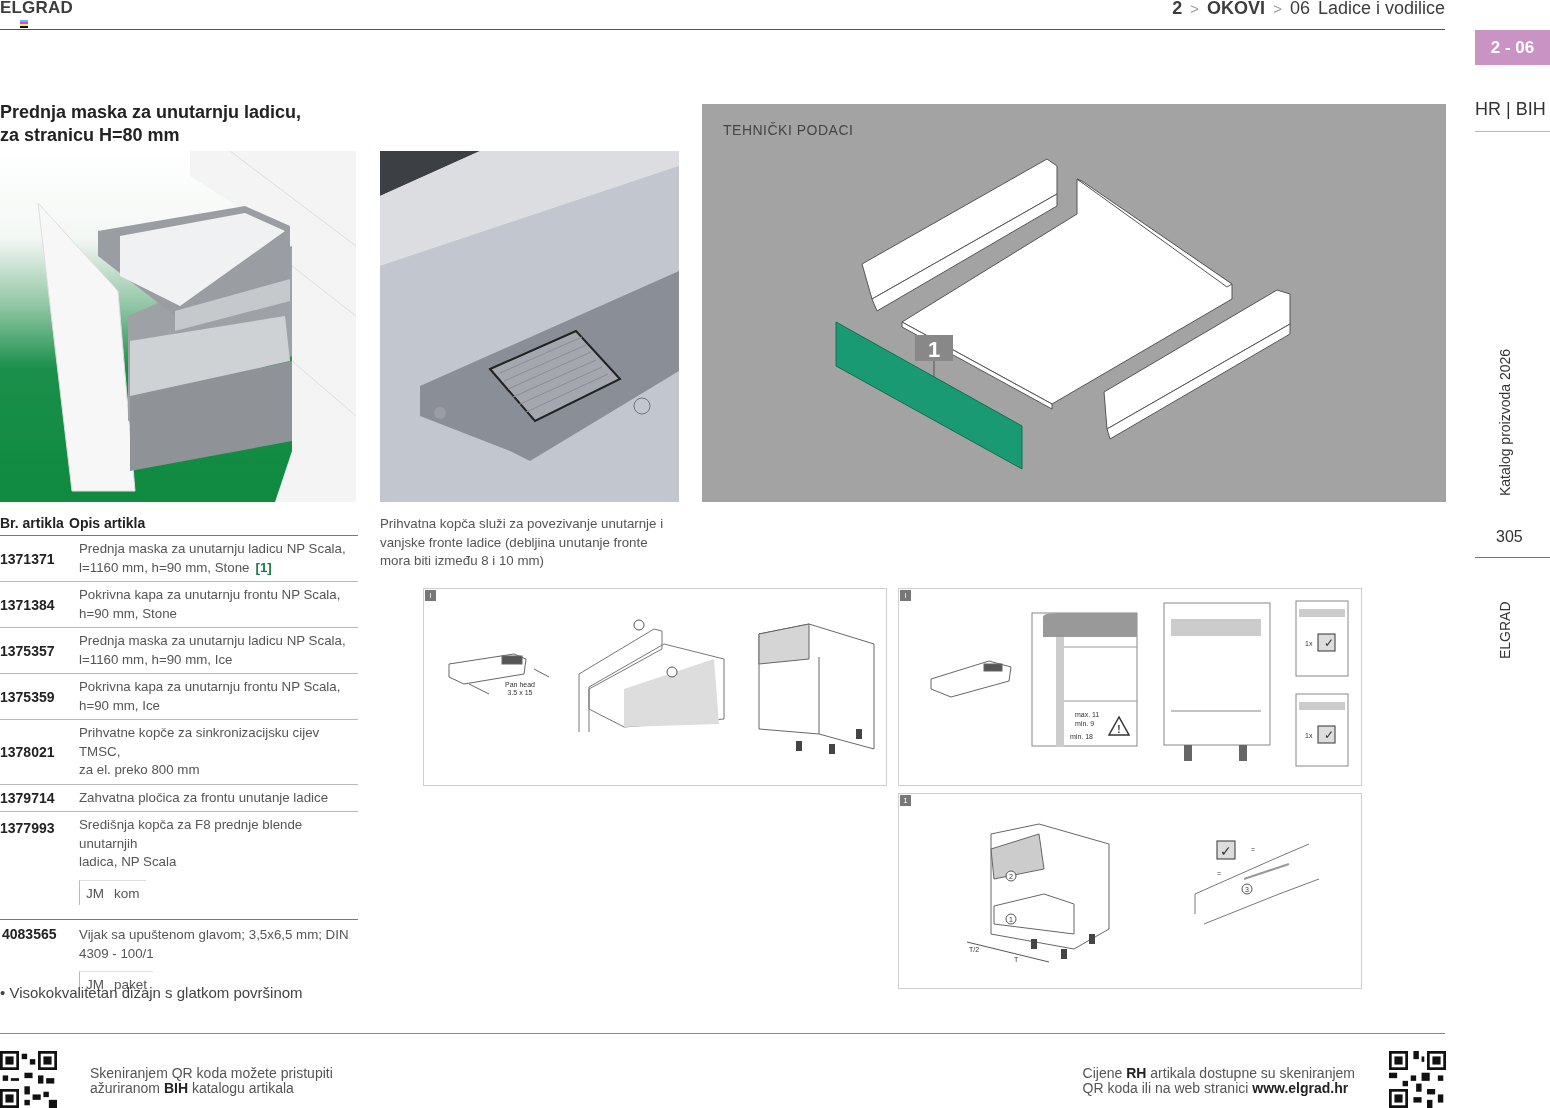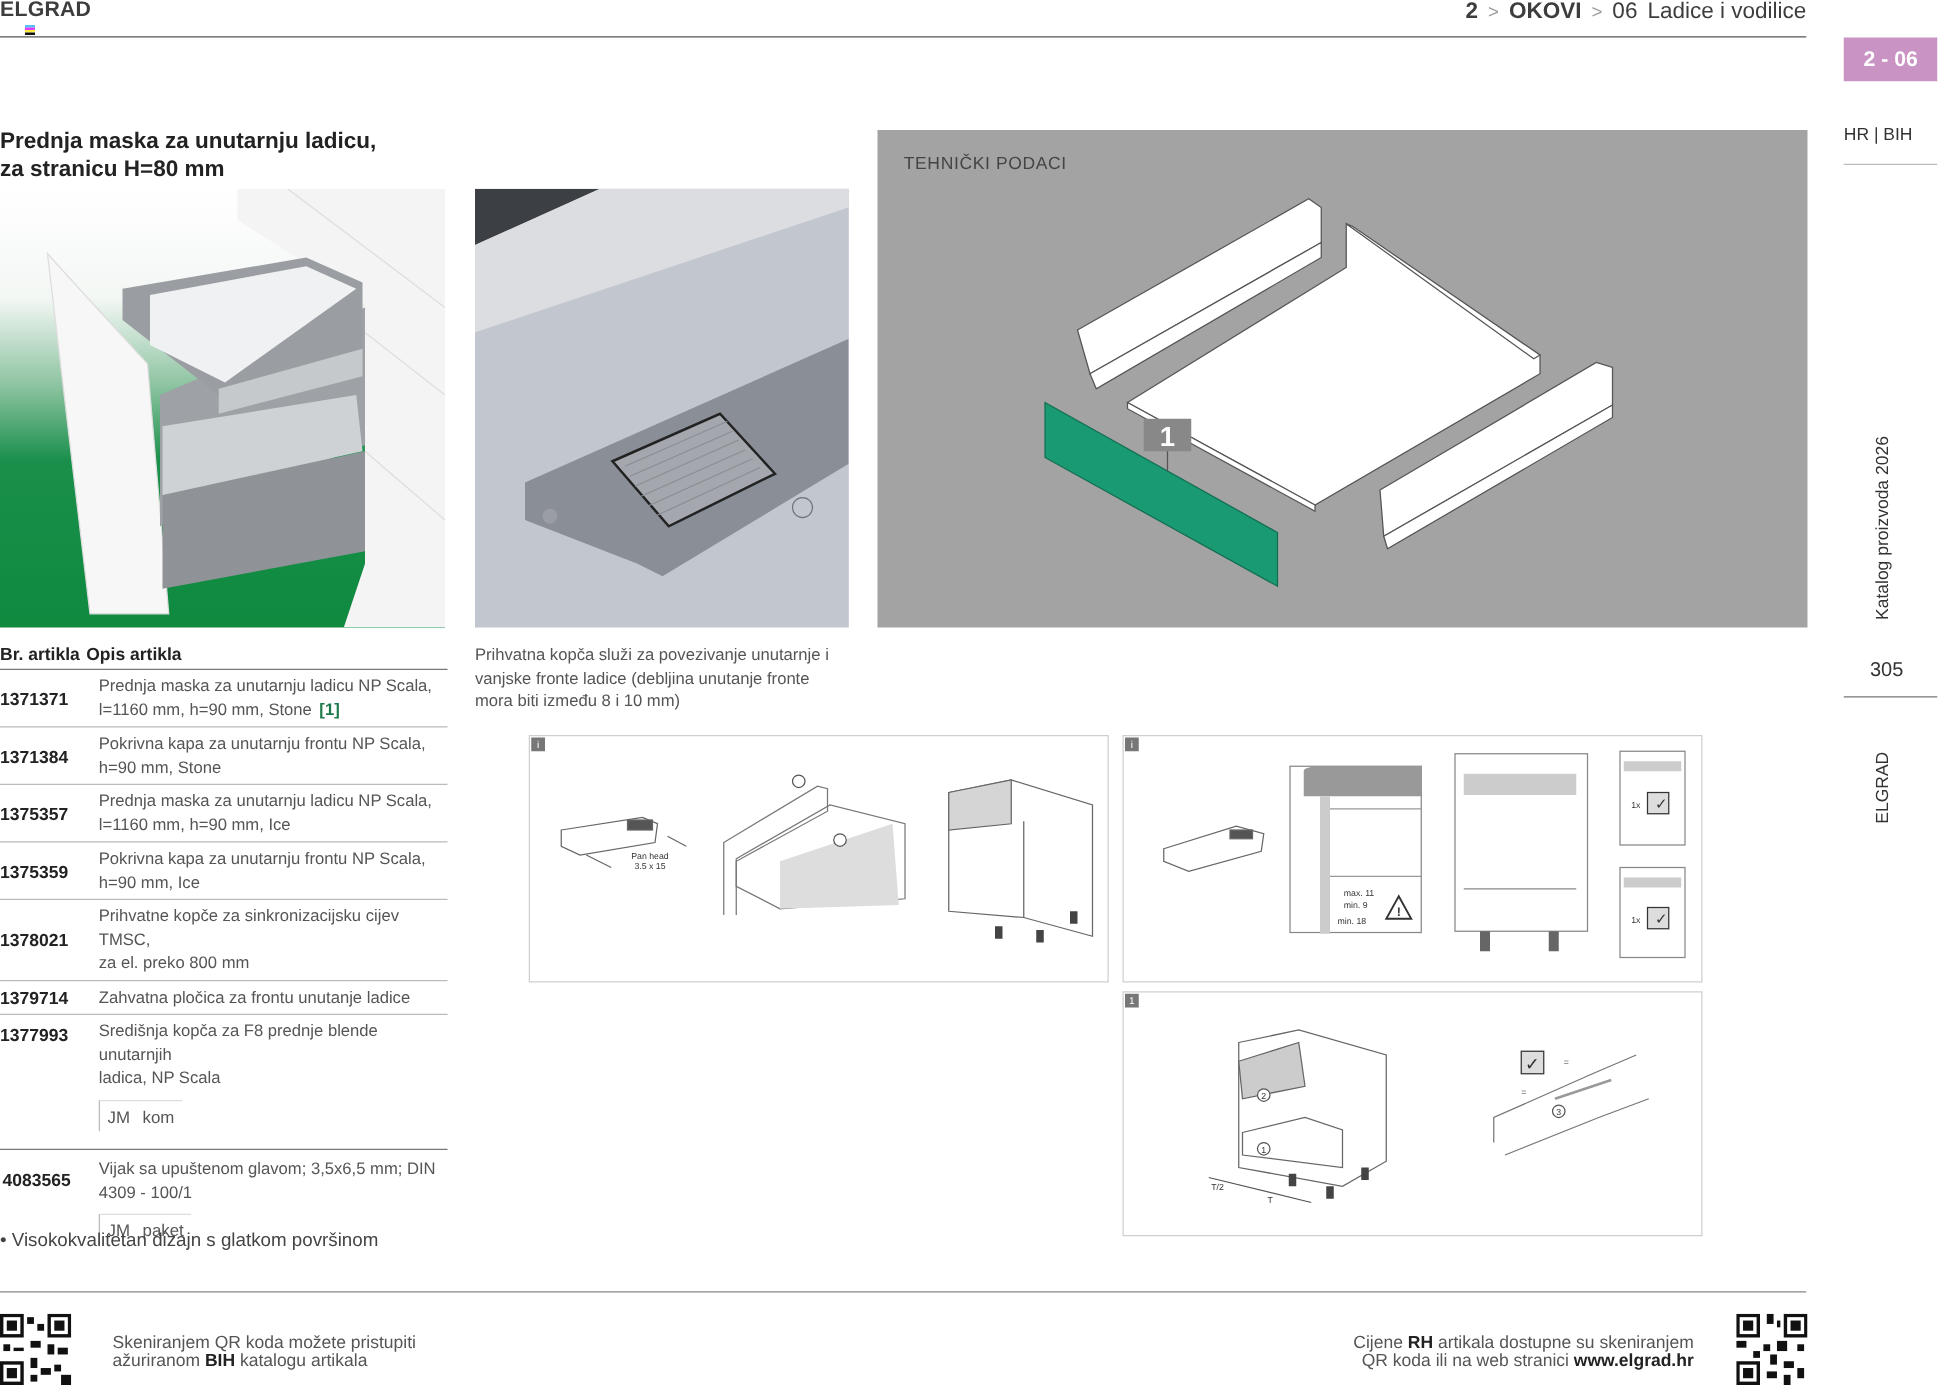--- a/index.html
+++ b/index.html
@@ -11,21 +11,21 @@
   .brand { left: 0; top: -2px; font-size: 17px; font-weight: bold; color: #3d3d3d; letter-spacing: 0.2px; }
   .cmyk { left: 20px; top: 20px; width: 8px; height: 8px; }
   .cmyk i { display: block; height: 2px; }
   .header-rule { left: 0; top: 29px; width: 1445px; height: 1px; background: #555; }
   .breadcrumb { right: 105px; top: -2px; font-size: 18px; color: #3d3d3d; display: flex; align-items: baseline; gap: 8px; }
   .breadcrumb .b { font-weight: bold; }
   .breadcrumb .sep { color: #999; font-size: 15px; }
 
   
   .sidetab { left: 1475px; top: 30px; width: 75px; height: 35px; background: #c993c4; color: #fff; font-weight: bold; font-size: 17px; display: flex; align-items: center; justify-content: center; }
-  .lang { left: 1475px; top: 99px; font-size: 14px; color: #333; }
+  .lang { left: 1475px; top: 99px; font-size: 18px; color: #333; }
   .lang-rule { left: 1475px; top: 131px; width: 75px; height: 1px; background: #bbb; }
   .vert { transform: rotate(-90deg); transform-origin: left top; font-size: 14px; color: #333; white-space: nowrap; }
   .pagenum { left: 1496px; top: 528px; font-size: 16px; color: #333; }
   .page-rule { left: 1475px; top: 557px; width: 75px; height: 1px; background: #777; }
 
   
   .title { left: 0; top: 101px; font-size: 18px; font-weight: bold; color: #222; line-height: 23px; }
 
   
   .img1 { left: 0; top: 151px; width: 356px; height: 351px; overflow: hidden;
@@ -50,21 +50,21 @@
   
   .diag { border: 1px solid #cfcfcf; background: #fff; }
   .diag .tag { position: absolute; left: 1px; top: 1px; width: 11px; height: 11px; background: #777; color: #fff; font-size: 8px; display: flex; align-items: center; justify-content: center; }
   .d1 { left: 423px; top: 588px; width: 464px; height: 198px; }
   .d2 { left: 898px; top: 588px; width: 464px; height: 198px; }
   .d3 { left: 898px; top: 793px; width: 464px; height: 196px; }
 
   
   .foot-rule { left: 0; top: 1033px; width: 1445px; height: 1px; background: #888; }
   .foot-left { left: 90px; top: 1066px; font-size: 14px; color: #555; line-height: 15px; }
-  .foot-right { right: 195px; top: 1066px; font-size: 14px; color: #555; line-height: 15px; text-align: right; }
+  .foot-right { right: 195px; top: 1066px; font-size: 14px; color: #555; line-height: 15px; text-align: left; }
   .foot-left b, .foot-right b { color: #222; }
   .qr { width: 57px; height: 57px; }
 </style>
 </head>
 <body>
 
 <div class="abs brand">ELGRAD</div>
 <div class="abs cmyk">
     <i style="background:#4fc3f7"></i>
     <i style="background:#e040fb"></i>
@@ -198,21 +198,21 @@
   <div class="row" style="align-items:flex-start; border-bottom:none; padding-bottom:10px;">
     <span class="num" style="margin-top:4px;">1377993</span>
     <div class="desc"><div>Središnja kopča za F8 prednje blende unutarnjih</div><div>ladica, NP Scala</div>
       <div class="jm">
           <span>JM</span>
           <span>kom</span>
         </div>
     </div>
   </div>
   <div class="row" style="align-items:flex-start; border-top:1px solid #777; border-bottom:none; margin-top:4px; padding-top:6px;">
-    <span class="num" style="margin-top:10px; padding-left:2px;">4083565</span>
+    <span class="num" style="padding-left:2px;">4083565</span>
     <div class="desc"><div>Vijak sa upuštenom glavom; 3,5x6,5 mm; DIN</div><div>4309 - 100/1</div>
       <div class="jm">
           <span>JM</span>
           <span>paket</span>
         </div>
     </div>
   </div>
 </div>
 
 <div class="abs caption">Prihvatna kopča služi za povezivanje unutarnje i vanjske fronte ladice (debljina unutanje fronte mora biti između 8 i 10 mm)</div>

